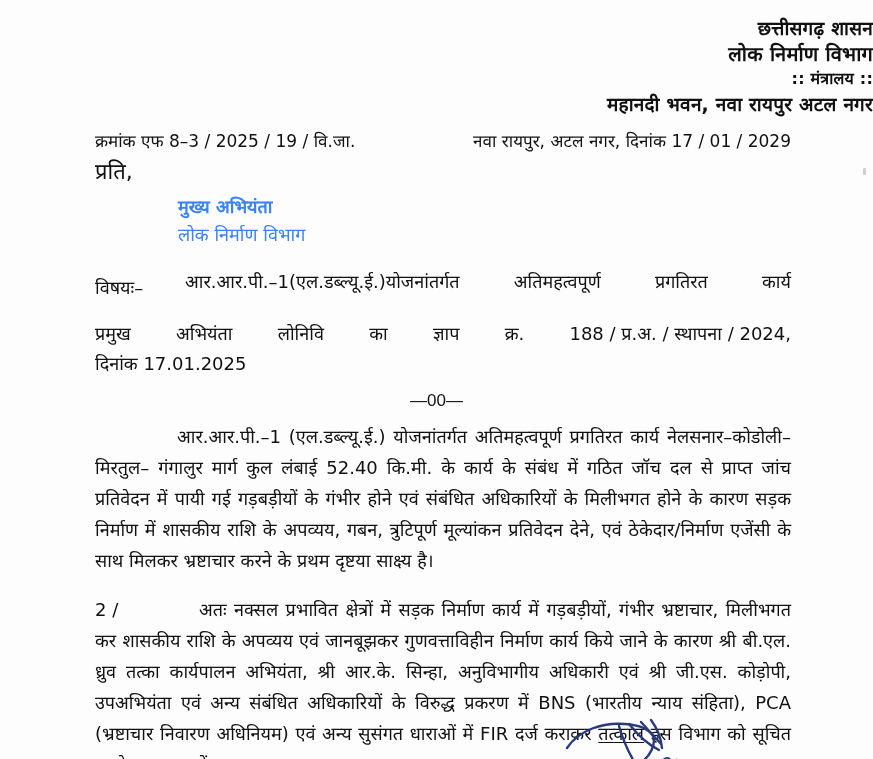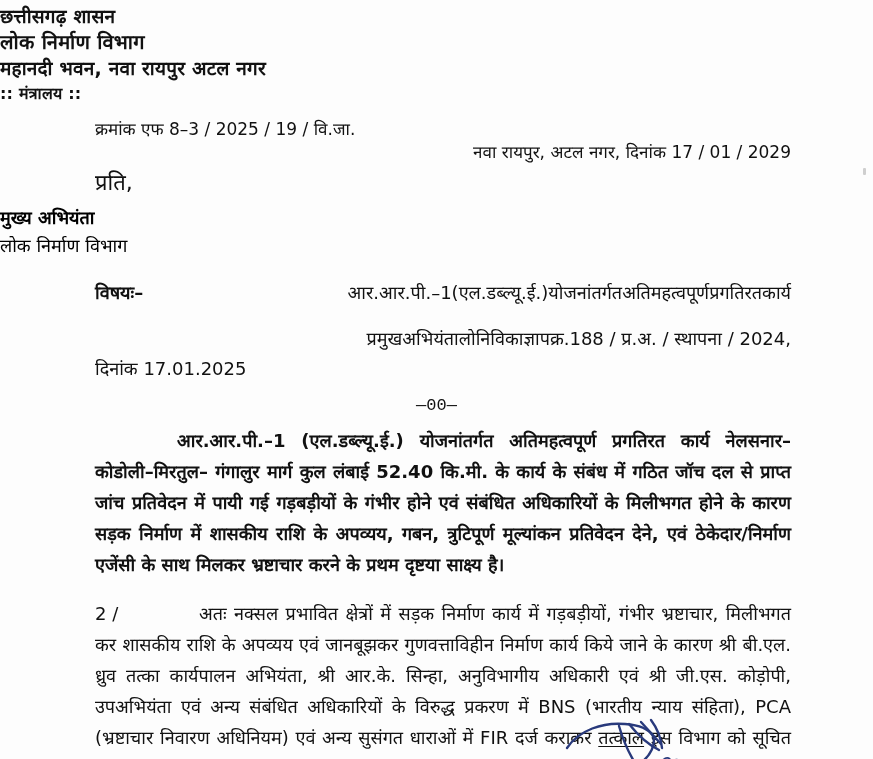--- a/index.html
+++ b/index.html
@@ -15,22 +15,22 @@
     position: relative;
     width: 873px;
     height: 759px;
     background: #fdfdfd;
     overflow: hidden;
     box-sizing: border-box;
   }
 
   
   .letterhead {
-    text-align: left;
-    padding-top: 4px;
+    text-align: right;
+    padding-top: 16px;
   }
   .lh-line {
     font-family: "DejaVu Sans", sans-serif;
     color: #111111;
     letter-spacing: .2px;
   }
   .lh-1 {
     font-size: 19px;
     line-height: 25px;
     font-weight: 600;
@@ -54,99 +54,100 @@
   
   .refrow {
     display: flex;
     align-items: baseline;
     margin-top: 11px;
     padding: 0 82px 0 95px;
     font-family: "DejaVu Sans", sans-serif;
     font-size: 17px;
     color: #111111;
     font-weight: 500;
-    flex-direction: column;
   }
   .refrow .memo-no { white-space: nowrap; }
   .refrow .place-date {
     margin-left: auto;
     white-space: nowrap;
   }
 
   .to-word {
     padding-left: 95px;
     margin-top: 3px;
     font-family: "DejaVu Sans", sans-serif;
     font-size: 22px;
     font-weight: 500;
     color: #111111;
   }
 
   
   .addressee {
+    padding-left: 178px;
     margin-top: 8px;
     font-family: "DejaVu Sans", sans-serif;
-    color: #000000;
+    color: #3b82f6;
   }
   .addressee div {
     font-size: 18px;
     line-height: 28px;
     font-weight: 600;
   }
   .addressee .sub { font-weight: 500; }
 
   
   .labelblock {
     display: flex;
     padding: 0 82px 0 95px;
     font-family: "DejaVu Sans", sans-serif;
     color: #111111;
   }
   .labelblock .lbl {
     flex: 0 0 90px;
     font-size: 18px;
     line-height: 30px;
-    font-weight: 700;
+    font-weight: 400;
+    margin-top: 6px;
   }
   .labelblock .body {
     flex: 1 1 auto;
     font-size: 18px;
     line-height: 30px;
     font-weight: 500;
   }
   .stretch {
     display: flex;
-    justify-content: flex-end;
+    justify-content: space-between;
     white-space: nowrap;
   }
   #subject-block { margin-top: 18px; }
   #reference-block { margin-top: 16px; }
 
   
   .divider {
     text-align: center;
     margin-top: 12px;
-    font-family: Liberation Mono, monospace;
+    font-family: Liberation Sans, sans-serif;
     font-size: 17px;
     letter-spacing: 0px;
     color: #111111;
   }
 
   
   .para {
     padding: 0 82px 0 95px;
     font-family: "DejaVu Sans", sans-serif;
     font-size: 18px;
     line-height: 31px;
     color: #111111;
     font-weight: 500;
     text-align: justify;
     text-align-last: left;
   }
-  #para-one { margin-top: 10px; text-indent: 82px; font-weight: bold; }
+  #para-one { margin-top: 10px; text-indent: 82px; }
   #para-two { margin-top: 18px; }
 
   .para-marker {
     float: left;
     width: 82px;
     font-family: "DejaVu Sans", sans-serif;
     font-size: 18px;
     line-height: 31px;
     font-weight: 500;
   }
@@ -176,22 +177,22 @@
   }
 </style>
 </head>
 <body>
 
 <div class="page">
 
   <div class="letterhead">
     <div class="lh-line lh-1">छत्तीसगढ़ शासन</div>
     <div class="lh-line lh-2">लोक निर्माण विभाग</div>
+    <div class="lh-line lh-3">:: मंत्रालय ::</div>
     <div class="lh-line lh-4">महानदी भवन, नवा रायपुर अटल नगर</div>
-    <div class="lh-line lh-3">:: मंत्रालय ::</div>
   </div>
 
   <div class="refrow">
     <span class="memo-no">क्रमांक एफ 8–3 / 2025 / 19 / वि.जा.</span>
     <span class="place-date">नवा रायपुर, अटल नगर, दिनांक 17 / 01 / 2029</span>
   </div>
 
   <div class="to-word">प्रति,</div>
 
   <div class="addressee">

